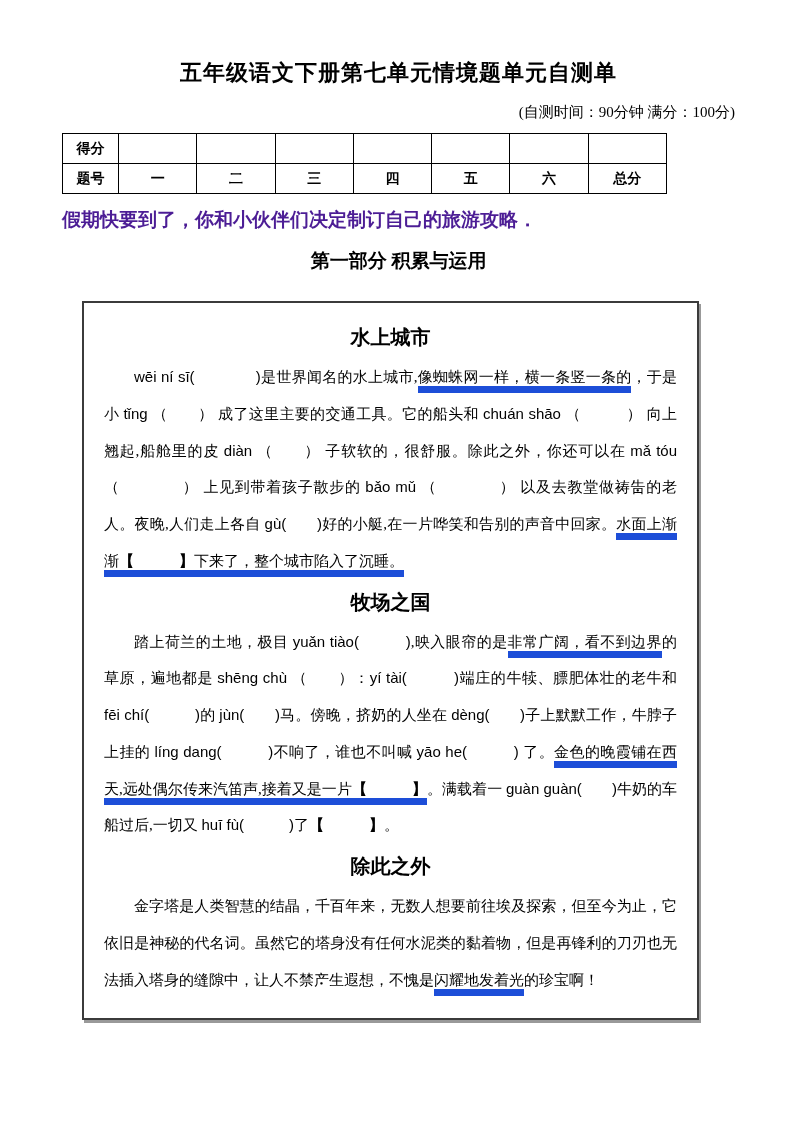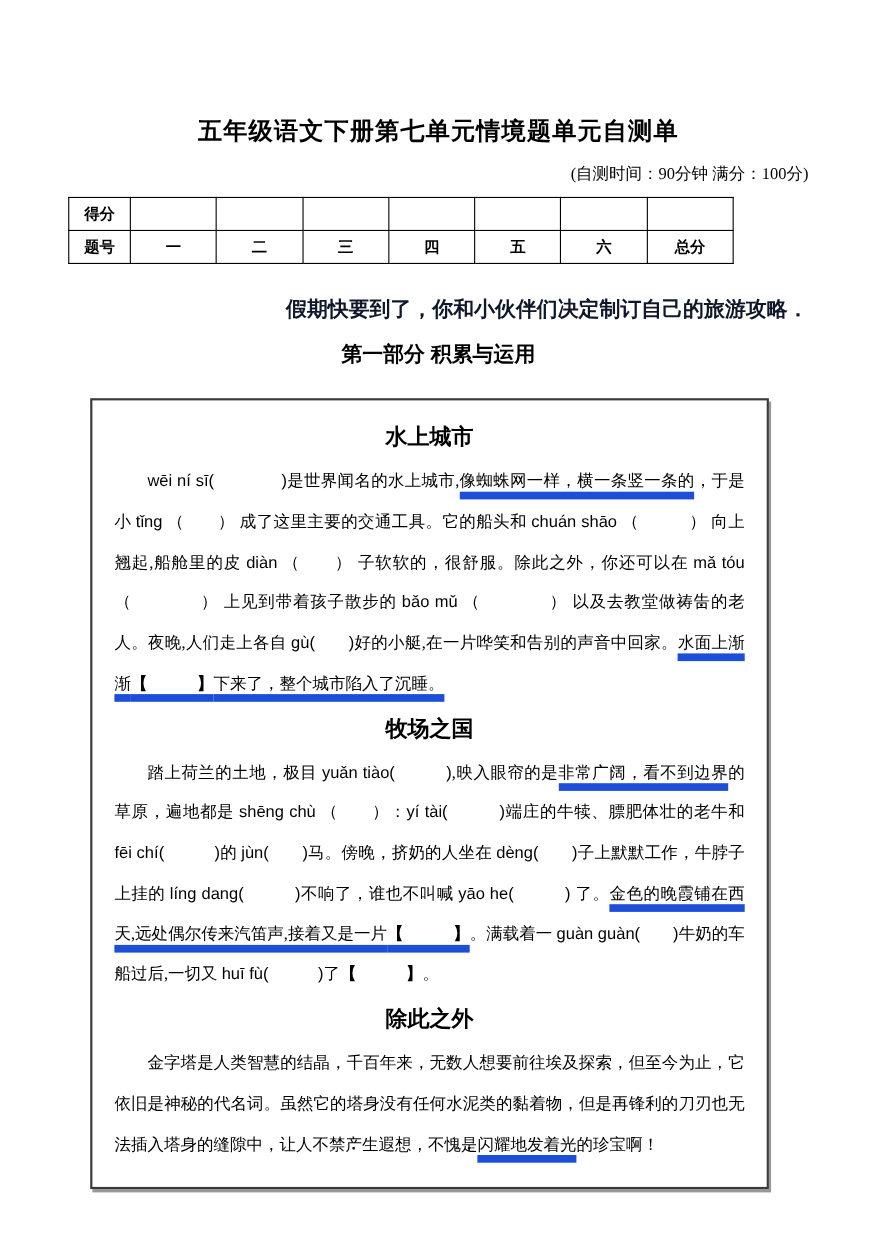--- a/index.html
+++ b/index.html
@@ -2,47 +2,47 @@
 <html><head>
 <meta charset="utf-8">
 <style>
   * { margin:0; padding:0; box-sizing:border-box; }
   html,body { background:#e8e8e8; }
   .page {
     width:793px; height:1122px; margin:0 auto; background:#ffffff;
     position:relative; overflow:hidden; color:#000;
     font-family:"Liberation Serif", serif;
   }
-  .inner { padding:104px 58px 0 62px; }
+  .inner { padding:58px 58px 0 62px; }
 
   .doc-title {
     text-align:center; font-weight:bold; font-size:22px; letter-spacing:1px;
     font-family:"Liberation Sans", sans-serif;
   }
   .doc-subtitle {
     text-align:right; font-size:15px; margin-top:15px;
   }
 
   table.score-table {
     margin-top:11px; width:605px; border-collapse:collapse; table-layout:fixed;
     font-family:"Liberation Sans", sans-serif;
   }
   table.score-table td {
     border:1px solid #000; height:30px; text-align:center;
     font-weight:bold; font-size:14px; vertical-align:middle;
   }
   table.score-table td.label-col { width:56px; }
 
   .notice {
-    margin-top:28px; text-align:right; color:#0f172a; font-weight:bold;
+    margin-top:13px; text-align:left; color:#4c1d95; font-weight:bold;
     font-size:19px; font-family:"Liberation Sans", sans-serif;
   }
   .part-heading {
     margin-top:15px; text-align:center; font-weight:bold; font-size:19px;
-    font-family:Liberation Sans, sans-serif;
+    font-family:Liberation Serif, serif;
   }
   .question-intro {
     margin-top:14px; font-weight:bold; font-size:15px;
     font-family:"Liberation Sans", sans-serif;
   }
 
   .passage-box {
     margin:27px 0 0 20px; width:617px; min-height:600px;
     border:2px solid #3b3b3b; box-shadow:2px 3px 0 #999999;
     padding:12px 20px 20px 20px; background:#fff;

